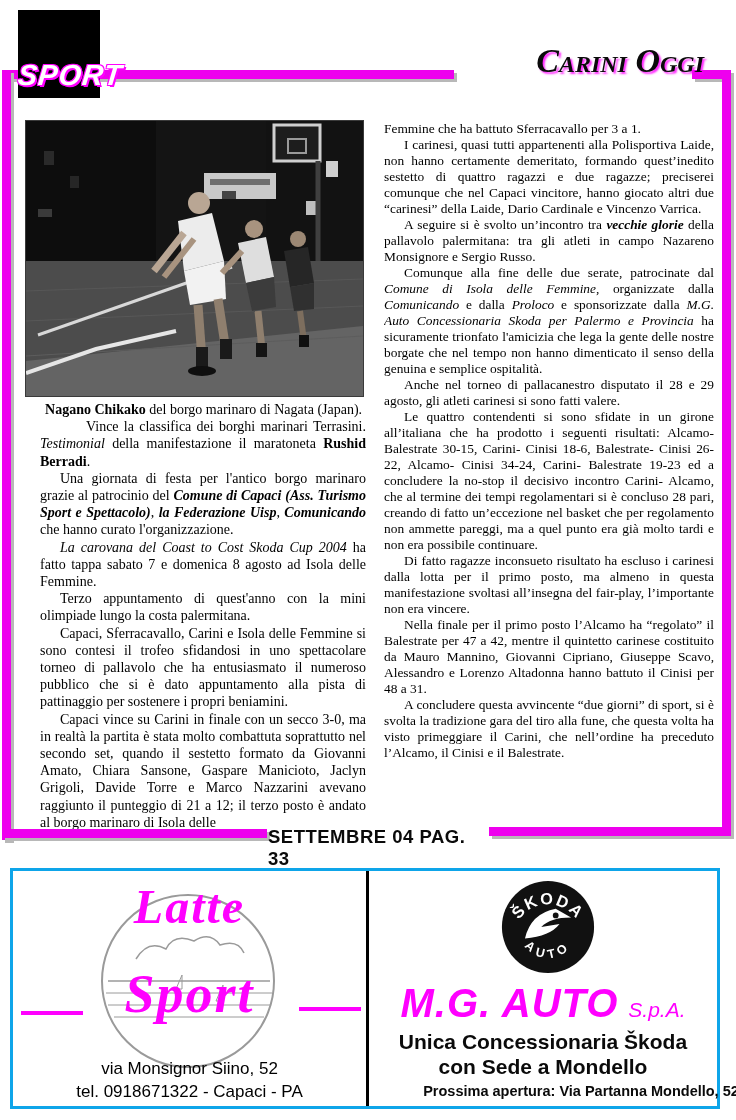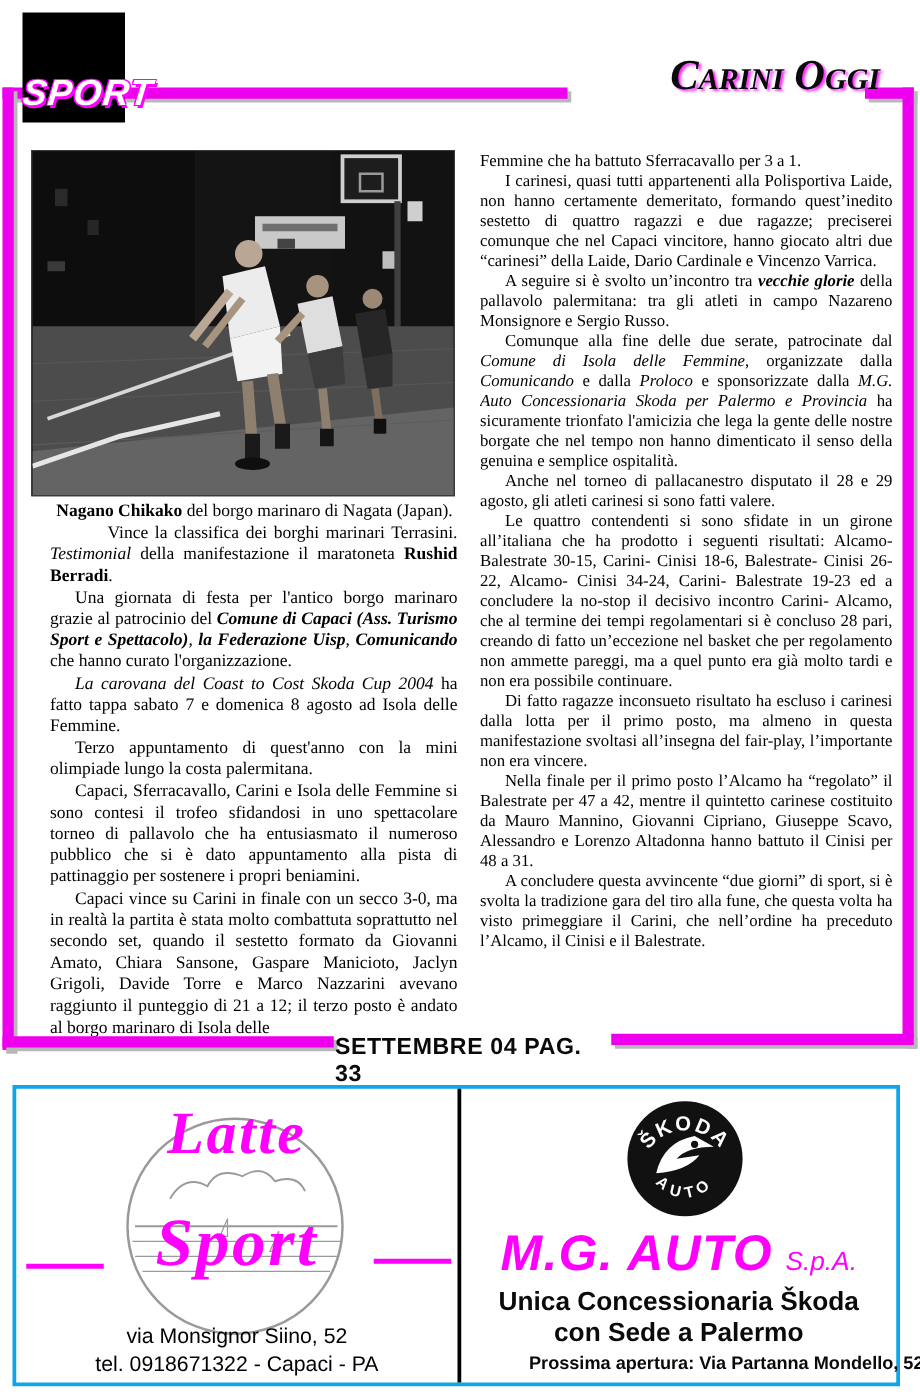--- a/index.html
+++ b/index.html
@@ -230,19 +230,19 @@
         </text>
         <path d="M26 62 Q32 36 58 31 L74 40 Q52 40 43 50 L62 47 Q52 60 26 62 Z" fill="#fff"></path>
         <circle cx="58" cy="38" r="3" fill="#111"></circle>
       </svg>
       <div class="mg-name-row">
         <span class="mg-name">M.G. AUTO</span>
         <span class="mg-suffix">S.p.A.</span>
       </div>
       <div class="mg-tagline">
         <div>Unica Concessionaria Škoda</div>
-        <div>con Sede a Palermo</div>
+        <div>con Sede a Mondello</div>
       </div>
       <div class="mg-subline">Prossima apertura: Via Partanna Mondello, 52</div>
     </div>
 
   </div>
 </div>
 
 </body></html>

